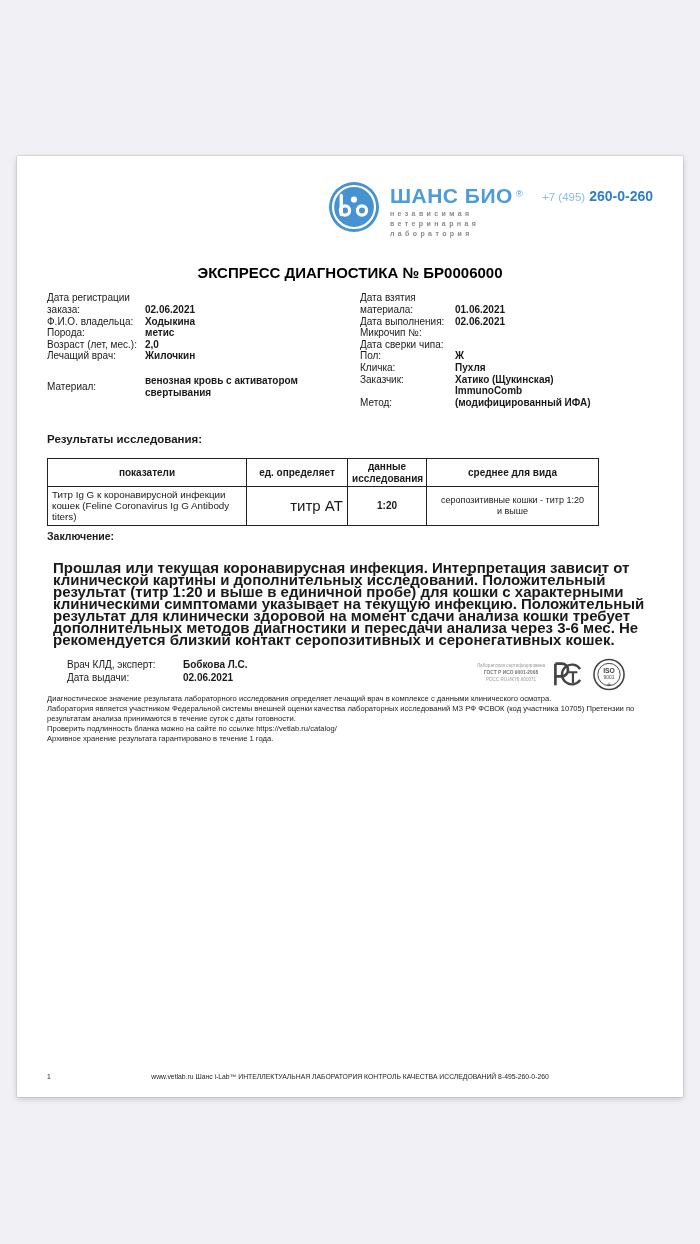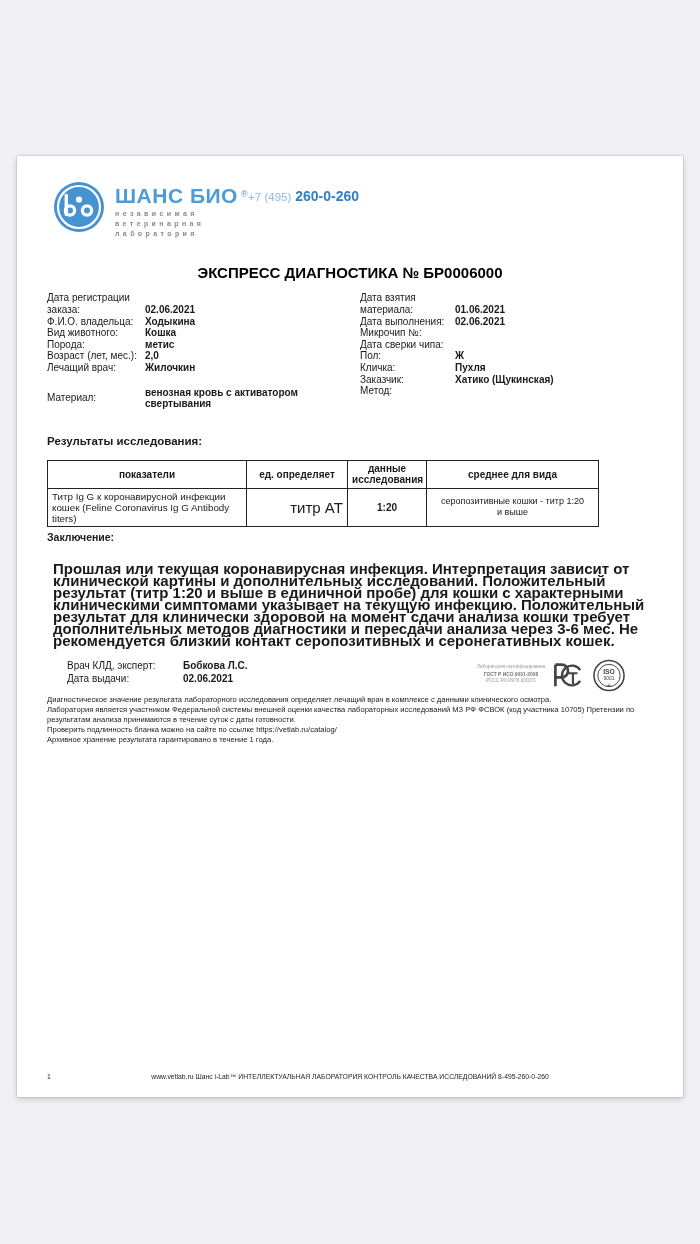--- a/index.html
+++ b/index.html
@@ -11,21 +11,21 @@
     -webkit-font-smoothing:antialiased;
   }
   .page{
     position:absolute;left:17px;top:156px;width:666px;height:941px;
     background:#ffffff;border-radius:1px;
     box-shadow:0 0 0 1px rgba(0,0,0,0.07), 0 2px 6px rgba(0,0,0,0.18);
   }
   .content{padding:26px 30px 0 30px;position:relative;}
 
   
-  .header{display:flex;justify-content:flex-start;align-items:flex-start;}
+  .header{display:flex;justify-content:flex-end;align-items:flex-start;gap:19px;}
   .brand{display:flex;gap:11px;margin-left:7px;}
   .logo{width:50px;height:50px;flex-shrink:0;}
   .brand-text{padding-top:3px;}
   .brand-name{font-size:21px;font-weight:bold;color:#4b9cd8;letter-spacing:0.5px;line-height:1;}
   .reg{font-size:9px;vertical-align:6px;color:#4b9cd8;font-weight:normal;margin-left:3px;}
   .tagline{margin-top:3px;color:#8a8a8a;font-size:7px;letter-spacing:3.4px;line-height:1.45;font-weight:bold;}
   .contact{text-align:right;margin-top:7px;}
   .phone-line{font-size:14px;font-weight:bold;color:#2f7ec6;line-height:1;}
   .phone-prefix{font-size:11.5px;font-weight:normal;color:#8cbce2;margin-right:4px;}
   .website{font-size:29px;font-weight:bold;color:#8b8b8e;line-height:1.1;margin-top:1px;letter-spacing:0.3px;}
@@ -116,24 +116,20 @@
       <div class="col-left">
         <div class="row tall">
             <div class="lbl">Дата регистрации заказа:</div>
             <div class="val">02.06.2021</div>
           </div>
         <div class="row">
             <div class="lbl">Ф.И.О. владельца:</div>
             <div class="val">Ходыкина</div>
           </div>
         <div class="row">
-            <div class="lbl">Вид животного:</div>
-            <div class="val">Кошка</div>
-          </div>
-        <div class="row">
             <div class="lbl">Порода:</div>
             <div class="val">метис</div>
           </div>
         <div class="row">
             <div class="lbl">Возраст (лет, мес.):</div>
             <div class="val">2,0</div>
           </div>
         <div class="row">
             <div class="lbl">Лечащий врач:</div>
             <div class="val">Жилочкин</div>
@@ -167,20 +163,21 @@
         <div class="row">
             <div class="lbl">Кличка:</div>
             <div class="val">Пухля</div>
           </div>
         <div class="row">
             <div class="lbl">Заказчик:</div>
             <div class="val">Хатико (Щукинская)</div>
           </div>
         <div class="row met">
             <div class="lbl">Метод:</div>
+            <div class="val">ImmunoComb (модифицированный ИФА)</div>
           </div>
       </div>
     </div>
 
     <div class="results-heading">Результаты исследования:</div>
     <table class="results">
       <colgroup>
           <col style="width:199px">
           <col style="width:101px">
           <col style="width:79px">

